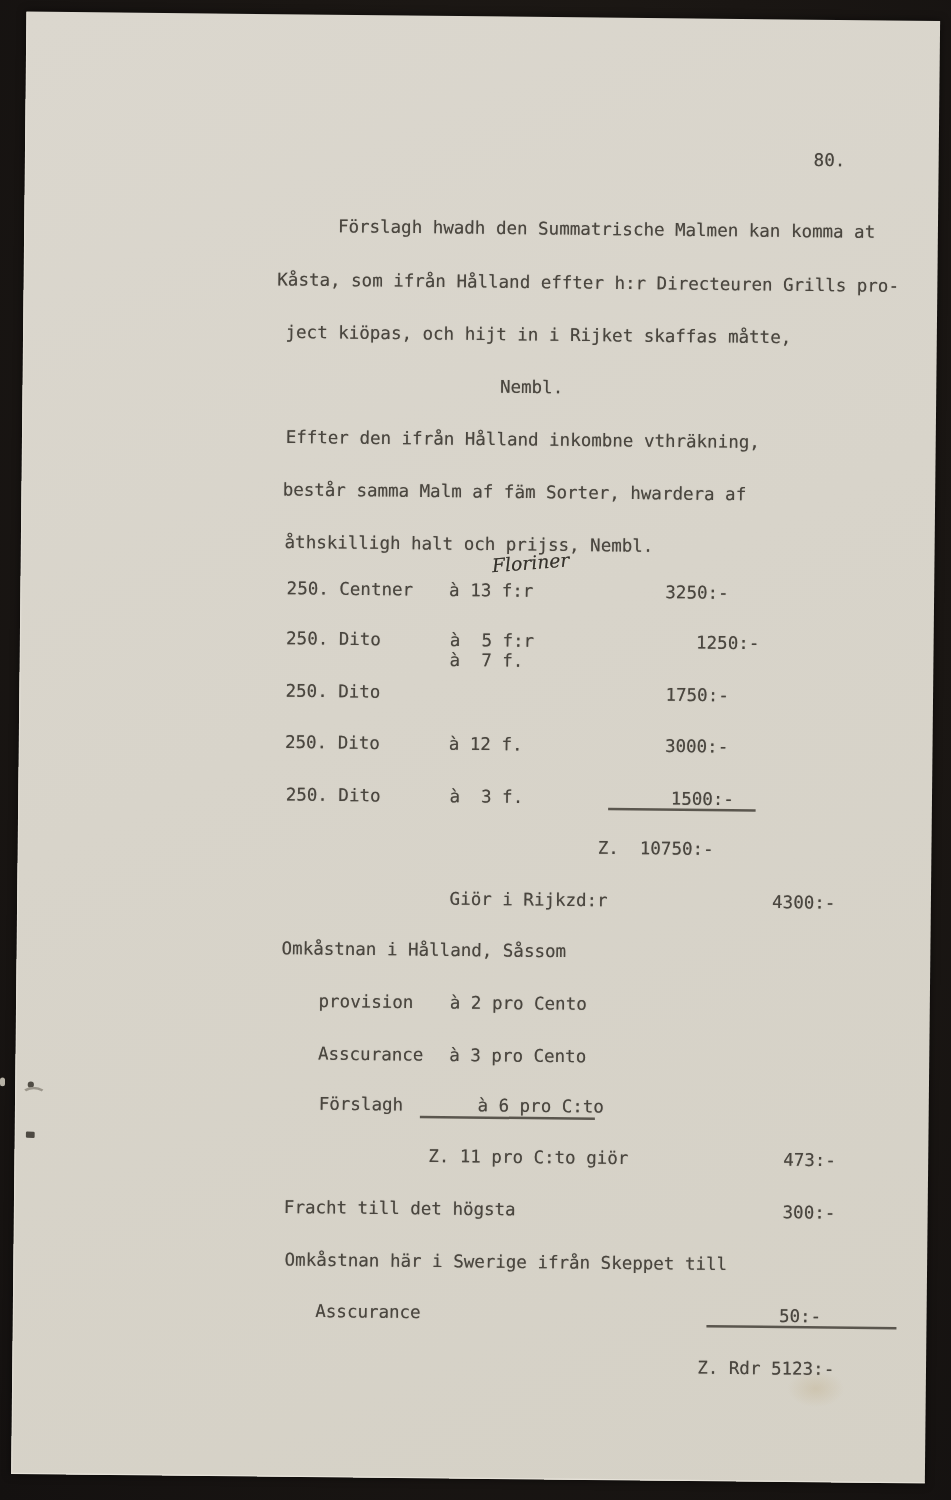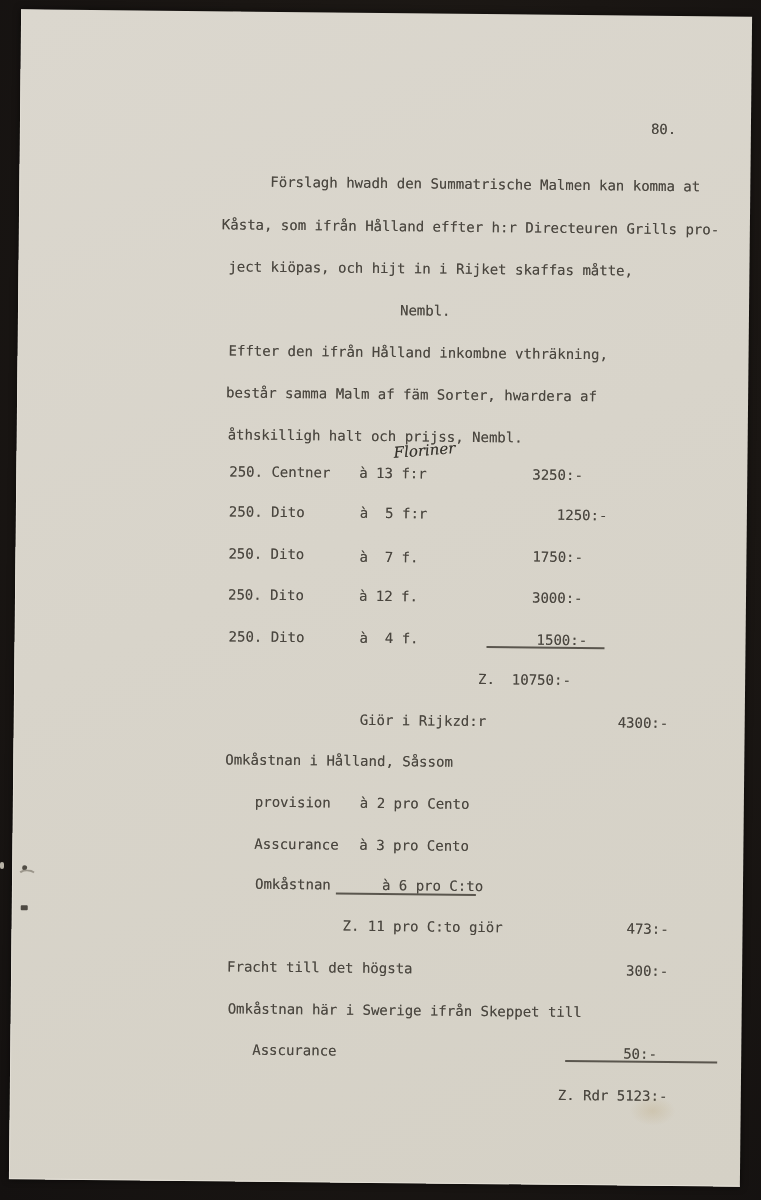--- a/index.html
+++ b/index.html
@@ -58,50 +58,50 @@
     <span class="tl" style="left:343px;top:452px">à 13 f:r</span>
     <span class="tl" style="left:516px;top:452px">3250:-</span>
   </div>
   <div>
     <span class="tl" style="left:213px;top:492px">250. Dito</span>
     <span class="tl" style="left:344px;top:492px">à  5 f:r</span>
     <span class="tl" style="left:541px;top:492px">1250:-</span>
   </div>
   <div>
     <span class="tl" style="left:213px;top:534px">250. Dito</span>
-    <span class="tl" style="left:344px;top:536px">à  7 f.</span>
+    <span class="tl" style="left:344px;top:508px">à  7 f.</span>
     <span class="tl" style="left:517px;top:534px">1750:-</span>
   </div>
   <div>
     <span class="tl" style="left:213px;top:575px">250. Dito</span>
     <span class="tl" style="left:344px;top:575px">à 12 f.</span>
     <span class="tl" style="left:517px;top:575px">3000:-</span>
   </div>
   <div>
     <span class="tl" style="left:214px;top:617px">250. Dito</span>
-    <span class="tl" style="left:345px;top:617px">à  4 f.</span>
+    <span class="tl" style="left:345px;top:617px">à  3 f.</span>
     <span class="tl" style="left:522px;top:617px">1500:-</span>
   </div>
   <div class="rule" style="left:472px;top:632px;width:118px"></div>
 
   <div class="tl" style="left:464px;top:657px">Z.  10750:-</div>
   <div class="tl" style="left:346px;top:699px">Giör i Rijkzd:r</div>
   <div class="tl" style="left:604px;top:699px">4300:-</div>
 
   <div class="tl" style="left:212px;top:740px">Omkåstnan i Hålland, Såssom</div>
   <div>
     <span class="tl" style="left:242px;top:782px">provision</span>
     <span class="tl" style="left:347px;top:782px">à 2 pro Cento</span>
   </div>
   <div>
     <span class="tl" style="left:242px;top:824px">Asscurance</span>
     <span class="tl" style="left:347px;top:824px">à 3 pro Cento</span>
   </div>
   <div>
-    <span class="tl" style="left:243px;top:864px">Omkåstnan</span>
+    <span class="tl" style="left:243px;top:864px">Förslagh</span>
     <span class="tl" style="left:370px;top:864px">à 6 pro C:to</span>
   </div>
   <div class="rule" style="left:324px;top:880px;width:140px"></div>
 
   <div class="tl" style="left:331px;top:905px">Z. 11 pro C:to giör</div>
   <div class="tl" style="left:615px;top:905px">473:-</div>
 
   <div class="tl" style="left:216px;top:947px">Fracht till det högsta</div>
   <div class="tl" style="left:615px;top:947px">300:-</div>
 

